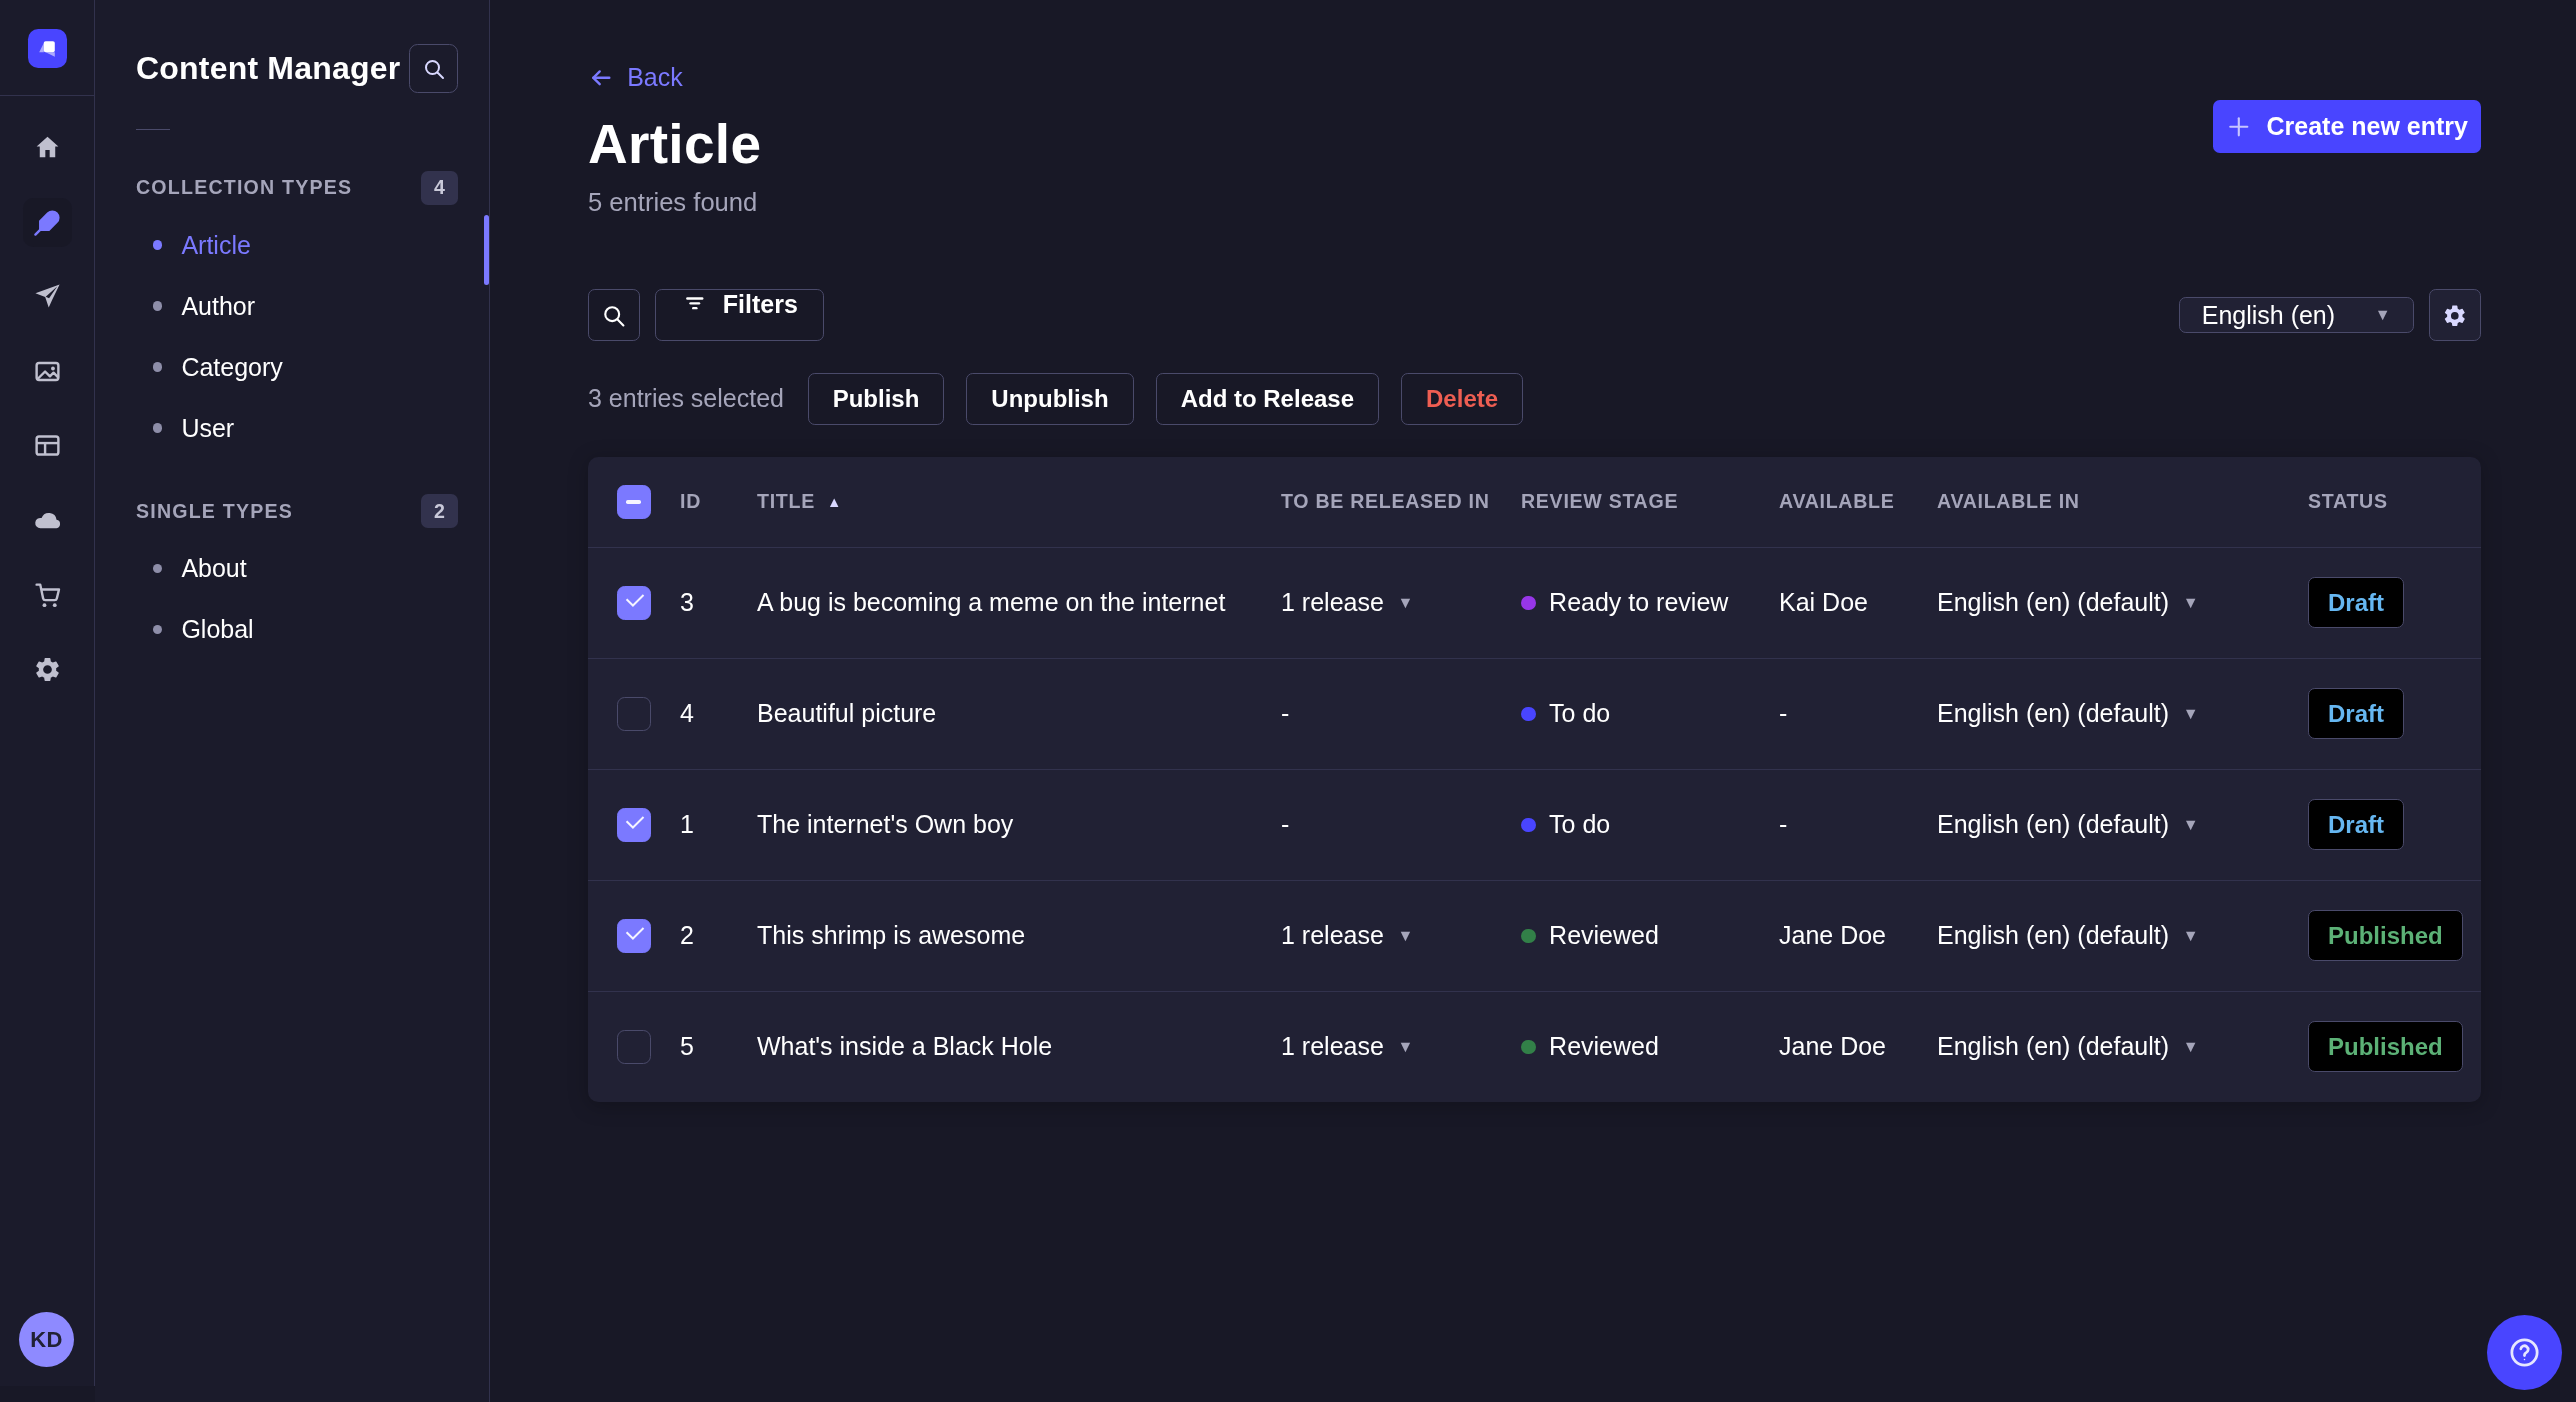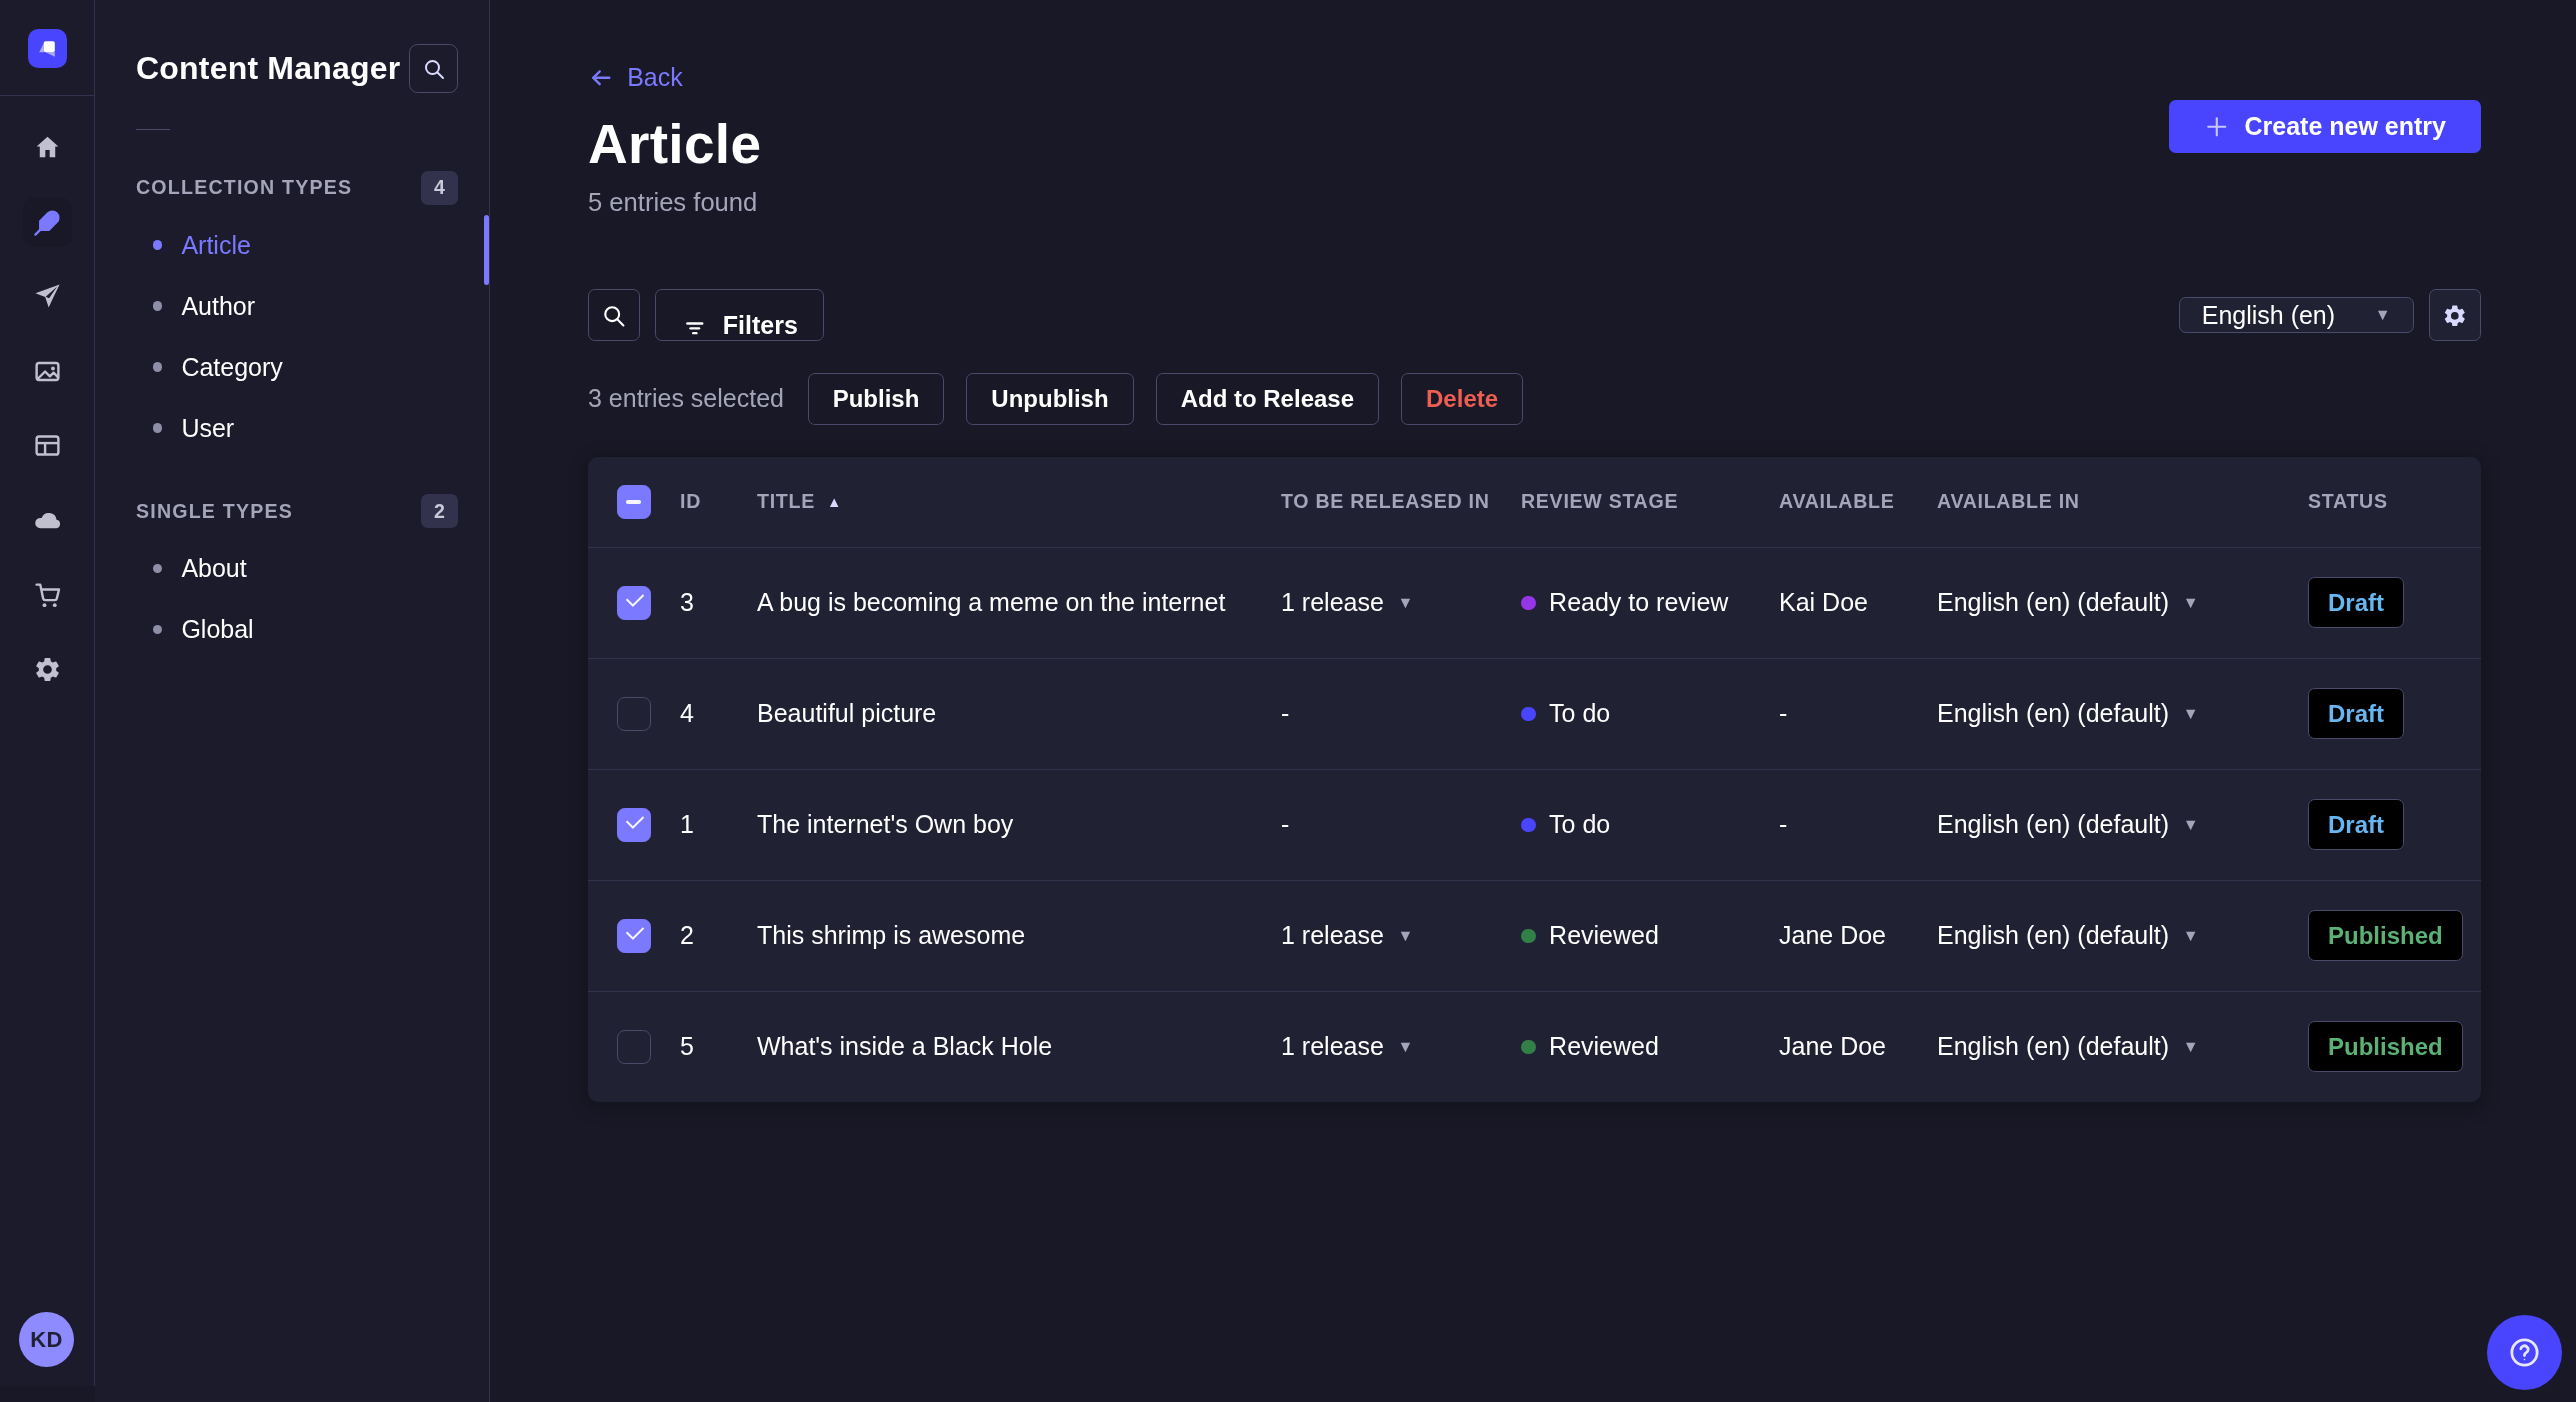--- a/index.html
+++ b/index.html
@@ -89,38 +89,38 @@
   .main { position:absolute; left:491px; top:0; right:0; bottom:0; padding:0 95px 0 97px; }
   .back-link {
     margin-top:63px; display:inline-flex; align-items:center; gap:13.6px;
     color:var(--primary-light,#7b79ff); font-size:25px; cursor:pointer;
   }
   .page-title { margin-top:19px; font-size:55px; font-weight:700; letter-spacing:0.3px; }
   .page-subtitle { margin-top:12px; font-size:25.6px; color:var(--muted,#a5a5ba); }
   .create-btn {
     position:absolute; top:100px; right:95px; height:53px;
     background:var(--primary,#4945ff); color:#fff;
-    border:none; border-radius:6.8px; padding:0 35px;
+    border:none; border-radius:6.8px; padding:0 13px;
     font-size:25px; font-weight:600;
     display:flex; align-items:center; gap:15.3px; cursor:pointer;
     font-family:inherit;
   }
 
   .toolbar { margin-top:72px; display:flex; align-items:center; }
   .icon-btn {
     width:52px; height:52px; border-radius:6.8px;
     border:0.9px solid var(--border-light,#4a4a6a);
     background:transparent; color:#ffffff;
     display:flex; align-items:center; justify-content:center; cursor:pointer;
   }
   .filters-btn {
     margin-left:15.3px; height:52px; border-radius:6.8px;
     border:0.9px solid var(--border-light,#4a4a6a); background:transparent;
     color:#fff; font-size:25px; font-weight:600; font-family:inherit;
-    display:flex; align-items:flex-end; gap:15.3px; padding:0 25.6px; cursor:pointer;
+    display:flex; align-items:flex-start; gap:15.3px; padding:0 25.6px; cursor:pointer;
   }
   .toolbar-right { margin-left:auto; display:flex; align-items:center; gap:15.3px; }
   .locale-select {
     height:36px; min-width:235px; border-radius:6.8px;
     border:0.9px solid var(--border-light,#4a4a6a); background:var(--surface,#212134);
     display:flex; align-items:center; justify-content:space-between;
     padding:0 22px; font-size:25px; cursor:pointer; gap:25.6px;
   }
   .gear-btn {
     width:52px; height:52px; border-radius:6.8px;

